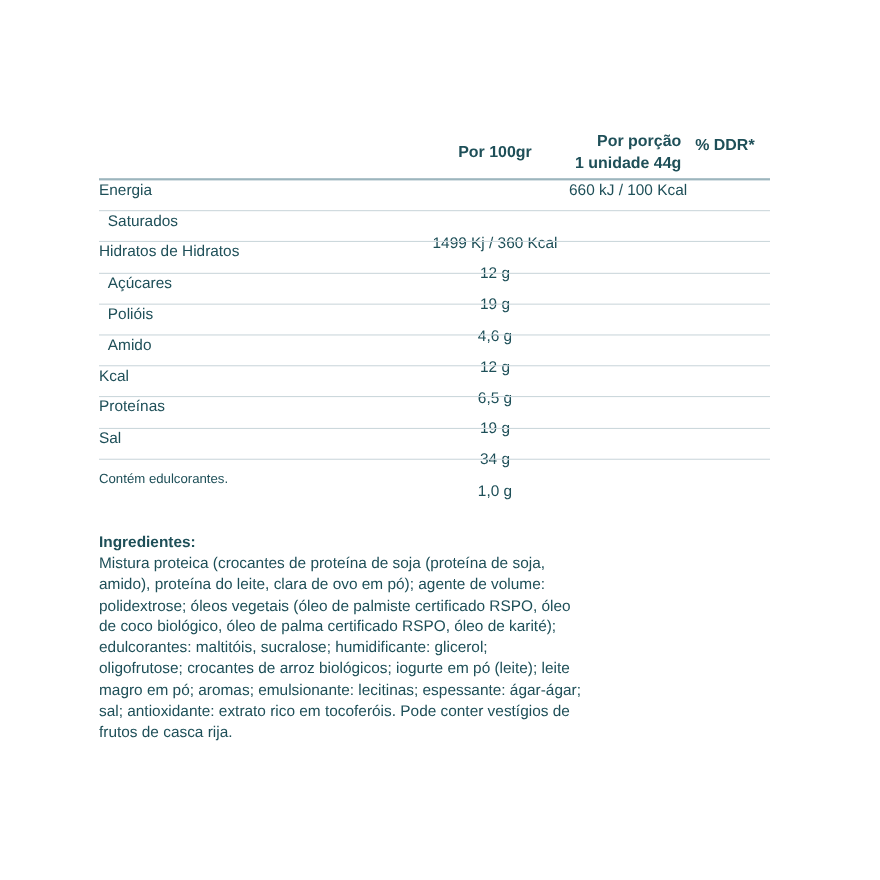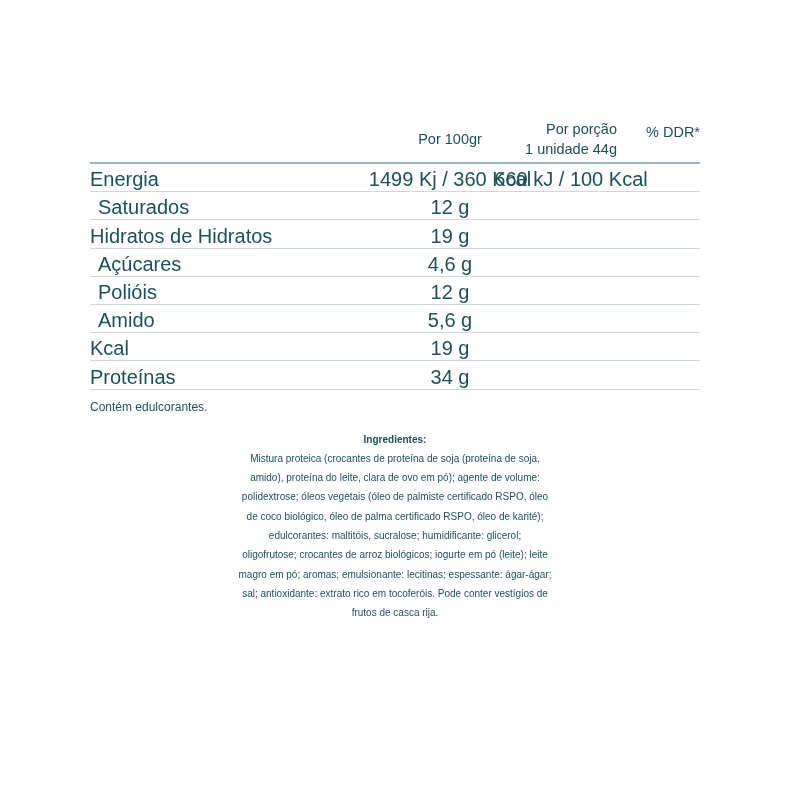--- a/index.html
+++ b/index.html
@@ -15,53 +15,53 @@
     position: absolute;
     left: 90px;
     top: 0;
     width: 610px;
   }
   
   .t-head {
     position: relative;
     height: 162px;
     border-bottom: 2px solid #9cb5bd;
-    font-weight: normal;
+    font-weight: bold;
     font-size: 14.5px;
   }
   .t-head .h-col1 {
     position: absolute;
     left: 360px;
     transform: translateX(-50%);
     top: 131px;
     white-space: nowrap;
   }
   .t-head .h-col2 {
     position: absolute;
     left: 481px;
     transform: translateX(-50%);
     top: 119px;
     text-align: right;
     line-height: 20px;
     white-space: nowrap;
   }
   .t-head .h-col3 {
     position: absolute;
-    right: 0;
+    right: 14px;
     top: 124px;
     white-space: nowrap;
   }
   
   .t-row {
     position: relative;
     height: 27.2px;
     border-bottom: 1px solid #ccd8dc;
     display: flex;
-    align-items: flex-end;
-    font-size: 20px;
+    align-items: flex-start;
+    font-size: 14px;
   }
   .t-row.indent .t-label { padding-left: 8px; }
   .t-v1 {
     position: absolute;
     left: 360px;
     transform: translateX(-50%);
     white-space: nowrap;
     margin-top: 48px;
   }
   .t-v2 {
@@ -75,24 +75,23 @@
     right: 0;
     white-space: nowrap;
   }
   
   .footnote {
     margin-top: 10px;
     font-size: 12px;
   }
   
   .ingredients {
-    margin-top: 16px;
-    font-size: 10px;
+    margin-top: 41px;
+    font-size: 14px;
     line-height: 19.3px;
-    text-align: center;
   }
   .ingredients .heading {
     font-weight: bold;
   }
   .ingredients .body {
     white-space: pre-line;
   }
 </style>
 </head>
 <body>
@@ -140,39 +139,45 @@
 
     <div class="t-row indent">
       <span class="t-label">Polióis</span>
       <span class="t-v1">12 g</span>
       <span class="t-v2"></span>
       <span class="t-v3"></span>
     </div>
 
     <div class="t-row indent">
       <span class="t-label">Amido</span>
-      <span class="t-v1">5,6 g</span>
+      <span class="t-v1">6,5 g</span>
       <span class="t-v2"></span>
       <span class="t-v3"></span>
     </div>
 
     <div class="t-row">
       <span class="t-label">Kcal</span>
       <span class="t-v1">19 g</span>
       <span class="t-v2"></span>
       <span class="t-v3"></span>
     </div>
 
     <div class="t-row">
       <span class="t-label">Proteínas</span>
       <span class="t-v1">34 g</span>
       <span class="t-v2"></span>
       <span class="t-v3"></span>
     </div>
 
+    <div class="t-row">
+      <span class="t-label">Sal</span>
+      <span class="t-v1">1,0 g</span>
+      <span class="t-v2"></span>
+      <span class="t-v3"></span>
+    </div>
   </div>
 
   <div class="footnote">Contém edulcorantes.</div>
 
   <div class="ingredients">
     <div class="heading">Ingredientes:</div>
     <div class="body">Mistura proteica (crocantes de proteína de soja (proteína de soja,
 amido), proteína do leite, clara de ovo em pó); agente de volume:
 polidextrose; óleos vegetais (óleo de palmiste certificado RSPO, óleo
 de coco biológico, óleo de palma certificado RSPO, óleo de karité);

